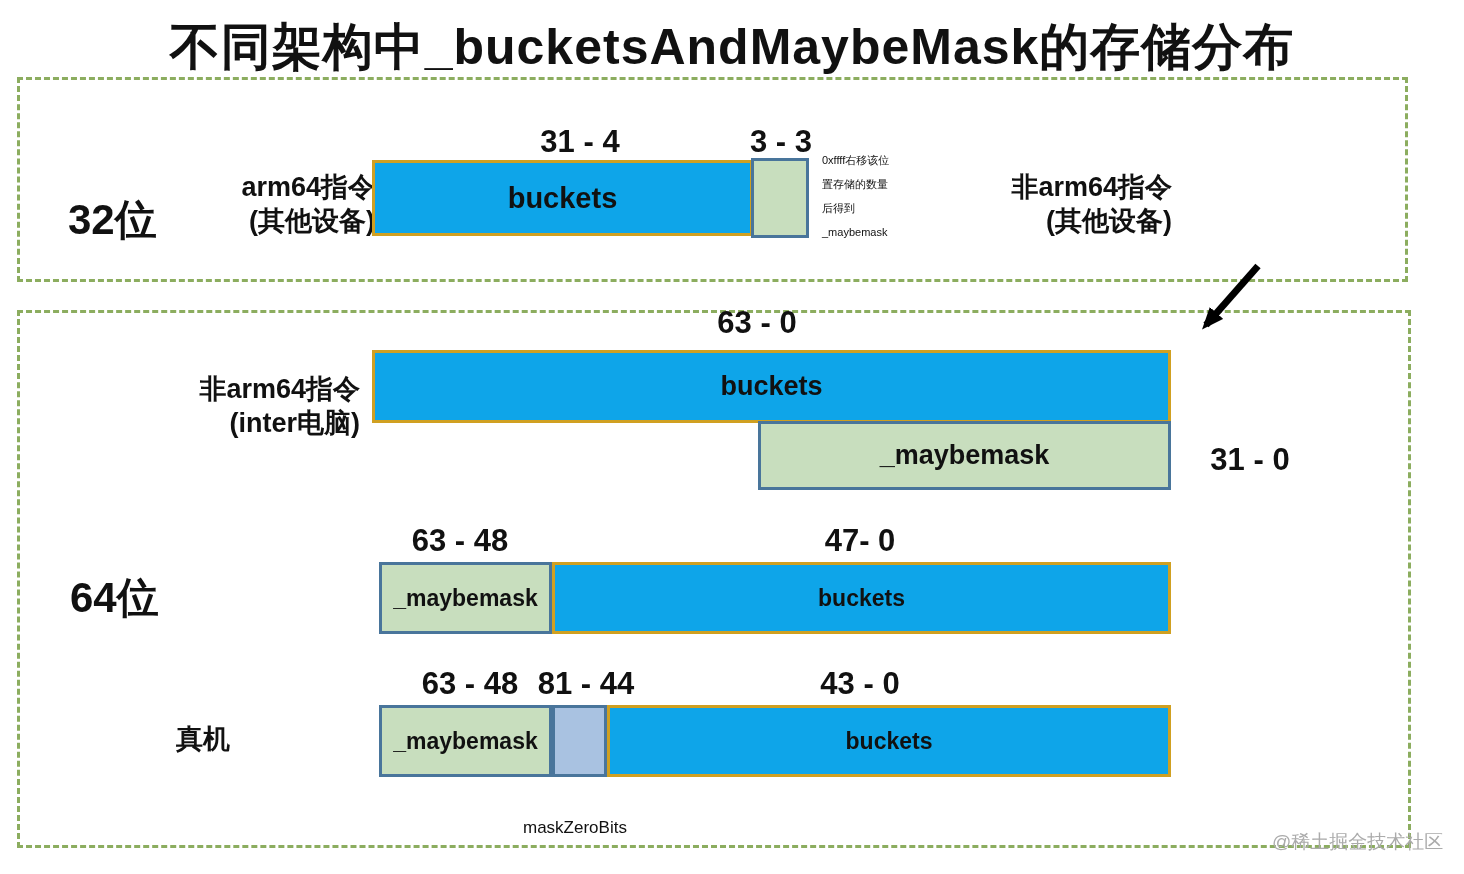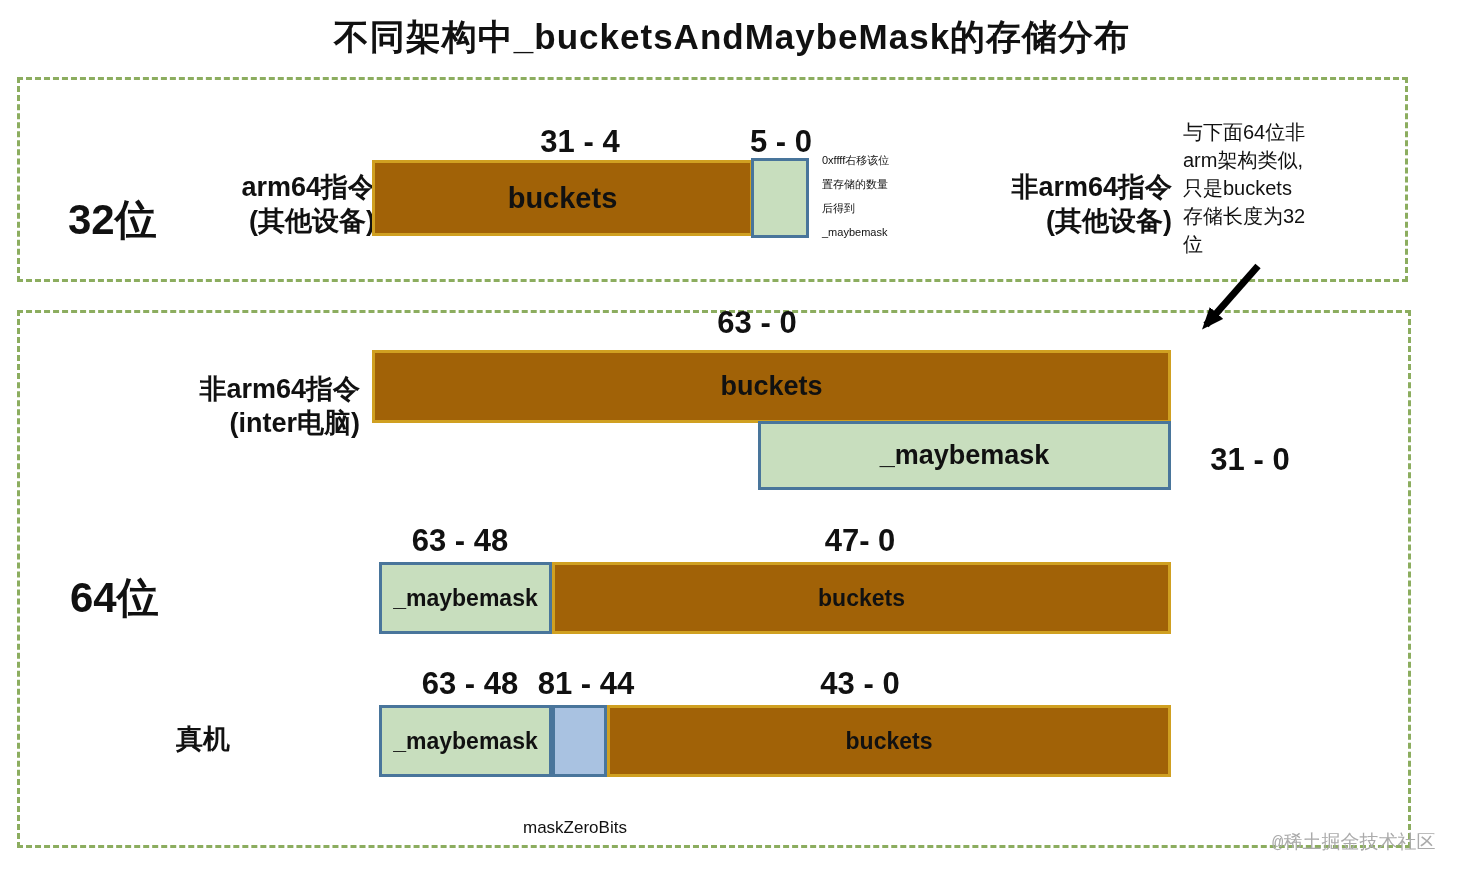--- a/index.html
+++ b/index.html
@@ -8,35 +8,35 @@
     position:relative;
     width:1464px; height:874px;
     background:#ffffff;
     font-family:"Liberation Sans","DejaVu Sans",sans-serif;
     color:#111;
     overflow:hidden;
   }
   .title {
     position:absolute; left:0; right:0; top:14px;
     text-align:center;
-    font-size:35px; font-weight:bold; letter-spacing:1px;
+    font-size:50px; font-weight:bold; letter-spacing:1px;
   }
   .dashed-box {
     position:absolute;
     border:3px dashed #8cad5f;
   }
   .box-32 { left:17px; top:77px;  width:1391px; height:205px; }
   .box-64 { left:17px; top:310px; width:1394px; height:538px; }
 
   .bar {
     position:absolute;
     display:flex; align-items:center; justify-content:center;
     font-weight:bold;
   }
-  .bar.yellow { background:#a16207; border:3px solid #d0a021; }
+  .bar.yellow { background:#0ea5e9; border:3px solid #d0a021; }
   .bar.green  { background:#c8debe; border:3px solid #49759b; }
   .bar.blue   { background:#a9c2e1; border:3px solid #49759b; }
 
   .range-label {
     position:absolute;
     font-weight:bold; font-size:31px;
     text-align:center; white-space:pre;
   }
   .arch-label {
     position:absolute;
@@ -56,21 +56,21 @@
     position:absolute;
     font-size:11px; line-height:24px;
     white-space:pre-line;
   }
   .plain-label {
     position:absolute;
     font-size:17px;
   }
   .watermark {
     position:absolute;
-    font-size:19px; color:#ababab;font-family:Liberation Mono, monospace;
+    font-size:19px; color:#ababab;
   }
   .arrow-svg {
     position:absolute; left:0; top:0;
     pointer-events:none;
   }
 
   
   .lbl-32      { left:68px;  top:192px; }
   .arch-arm64  { left:160px; top:170px; width:215px; }
   .rng-31-4    { left:500px; top:124px; width:160px; }
@@ -116,39 +116,34 @@
   <div class="title">不同架构中_bucketsAndMaybeMask的存储分布</div>
 
   <div class="dashed-box box-32"></div>
   <div class="dashed-box box-64"></div>
 
   <div class="big-bit lbl-32">32位</div>
   <div class="arch-label arch-arm64">arm64指令
 (其他设备)</div>
 
   <div class="range-label rng-31-4">31 - 4</div>
-  <div class="range-label rng-3-0">5 - 0</div>
+  <div class="range-label rng-3-0">3 - 3</div>
 
   <div class="bar yellow bar-b32">
     <span>buckets</span>
   </div>
   <div class="bar green bar-m32"></div>
 
   <div class="shift-note shiftnote">0xffff右移该位
 置存储的数量
 后得到
 _maybemask</div>
 
   <div class="arch-label arch-nonarm">非arm64指令
 (其他设备)</div>
-  <div class="note sidenote">与下面64位非
-arm架构类似,
-只是buckets
-存储长度为32
-位</div>
 
   <svg class="arrow-svg" width="1464" height="874">
     <defs>
       <marker id="ah" markerUnits="userSpaceOnUse" markerWidth="26" markerHeight="22" refX="16" refY="9" orient="auto">
         <polygon points="0 0, 22 9, 0 18" fill="#000"></polygon>
       </marker>
     </defs>
     <line x1="1258" y1="266" x2="1206" y2="325" stroke="#000" stroke-width="7" marker-end="url(#ah)"></line>
   </svg>
 

